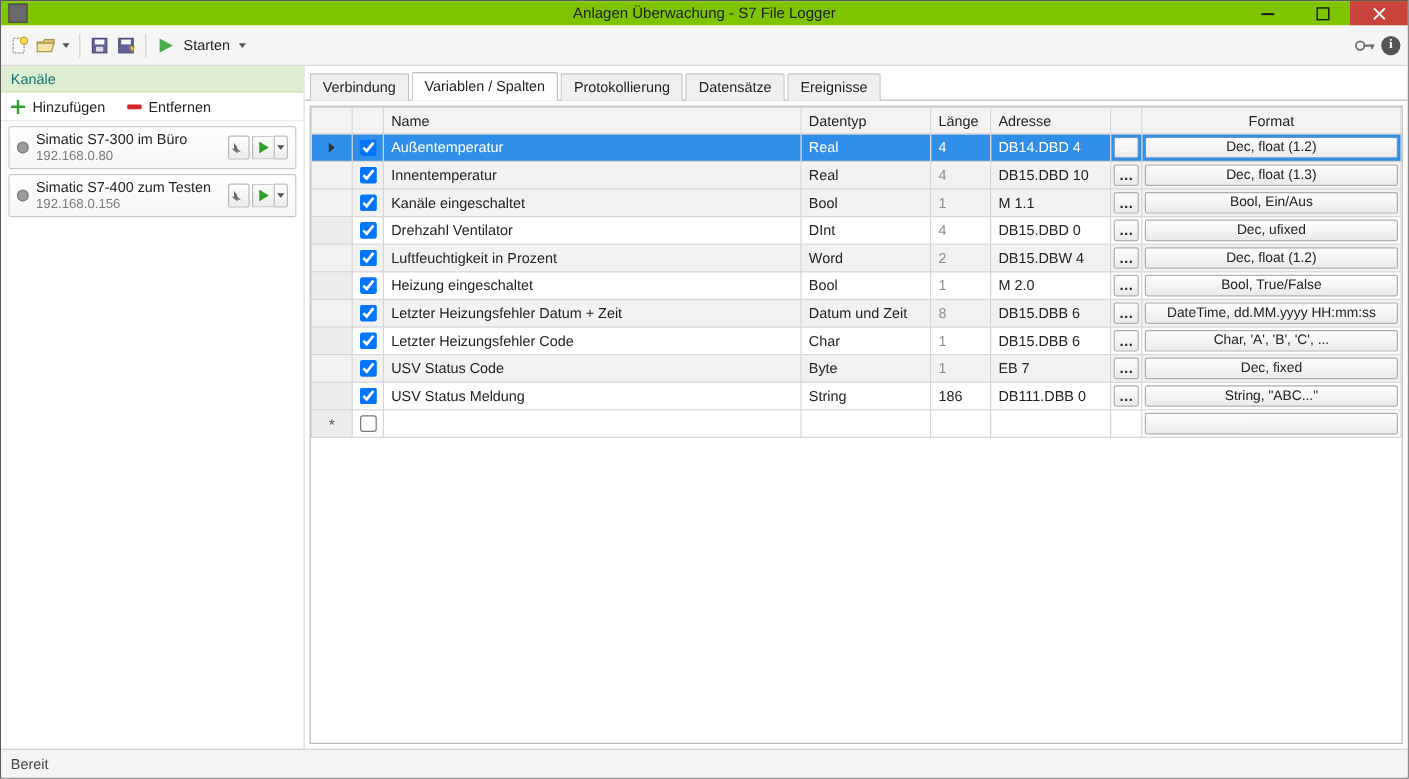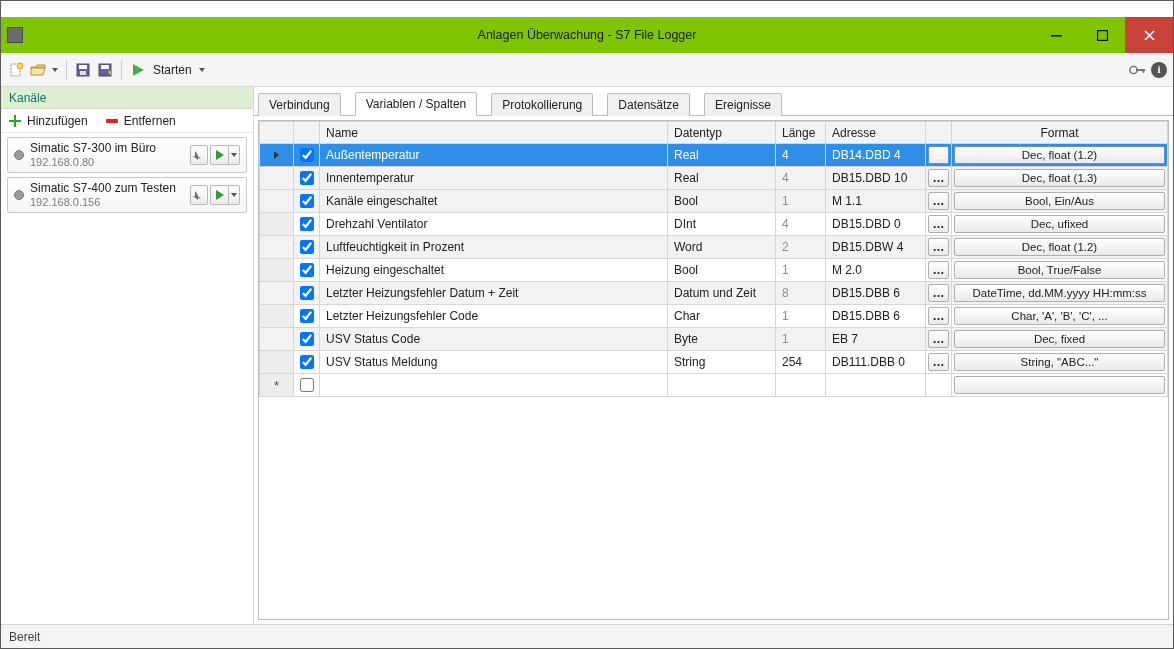--- a/index.html
+++ b/index.html
@@ -1,19 +1,19 @@
 <!DOCTYPE html>
 <html><head>
 <meta charset="utf-8">
 <style>
   html,body{margin:0;padding:0;font-family:"Segoe UI",Tahoma,sans-serif;font-size:12px;color:#222;background:#fff;}
   *{box-sizing:border-box;}
   .window{width:1174px;height:649px;background:#fff;position:relative;box-shadow:8px 8px 0 rgba(0,0,0,.35);border:1px solid #5a5a5a;display:flex;flex-direction:column;}
   
-  .titlebar{height:36px;background:#7ec500;display:flex;align-items:center;position:relative;margin-top:16px;}
+  .titlebar{height:20px;background:#7ec500;display:flex;align-items:center;position:relative;}
   .titlebar .app-icon{width:16px;height:16px;margin-left:6px;background:#6a6a6a;border:1px solid #4a4a4a;}
   .titlebar .title{position:absolute;left:0;right:0;text-align:center;font-size:12.5px;color:#1d1d1d;pointer-events:none;}
   .win-btns{margin-left:auto;display:flex;height:100%;}
   .win-btn{width:46px;height:100%;display:flex;align-items:center;justify-content:center;color:#111;}
   .win-btn.close{background:#c8443b;color:#fff;width:48px;}
   .win-btn svg{width:11px;height:11px;}
   
   .toolbar{height:34px;background:#f5f5f5;border-bottom:1px solid #d9d9d9;display:flex;align-items:center;padding:0 6px;gap:4px;}
   .tb-sep{width:1px;height:20px;background:#cfcfcf;margin:0 3px;}
   .tb-btn{width:18px;height:18px;display:flex;align-items:center;justify-content:center;opacity:.85;}
@@ -35,21 +35,21 @@
   .dot{width:10px;height:10px;border-radius:50%;background:#9b9b9b;border:1px solid #777;flex-shrink:0;}
   .chan-text{flex:1;display:flex;flex-direction:column;line-height:1.15;}
   .chan-text .sub{color:#7a7a7a;font-size:11px;}
   .chan-btns{display:flex;gap:2px;}
   .mini-btn{width:18px;height:20px;border:1px solid #b9b9b9;border-radius:2px;background:linear-gradient(#fefefe,#ececec);display:flex;align-items:center;justify-content:center;}
   .mini-split{display:flex;}
   .mini-split .mini-btn:first-child{border-top-right-radius:0;border-bottom-right-radius:0;border-right:none;}
   .mini-split .mini-btn:last-child{width:12px;border-top-left-radius:0;border-bottom-left-radius:0;}
   
   .main{flex:1;display:flex;flex-direction:column;background:#fff;min-width:0;}
-  .tabs{display:flex;align-items:flex-end;padding:4px 4px 0 4px;gap:12px;border-bottom:1px solid #bcbcbc;}
+  .tabs{display:flex;align-items:flex-end;padding:4px 4px 0 4px;gap:0;border-bottom:1px solid #bcbcbc;}
   .tab{padding:4px 10px;border:1px solid #bcbcbc;border-bottom:none;background:#f0f0f0;margin-right:2px;border-top-left-radius:2px;border-top-right-radius:2px;position:relative;top:1px;font-size:12px;}
   .tab.active{background:#fff;border-bottom:1px solid #fff;}
   .grid-wrap{flex:1;padding:4px;min-height:0;}
   .grid{border:1px solid #bcbcbc;height:100%;overflow:auto;background:#fff;}
   table{border-collapse:collapse;width:100%;table-layout:fixed;}
   th,td{border:1px solid #d6d6d6;padding:0;height:22px;font-size:12px;}
   th{background:#f3f3f3;font-weight:400;text-align:left;padding:0 6px;}
   td{padding:0 6px;}
   tr.sel td{background:#2f8fe8;color:#fff;}
   tr.sel td .hdr-cell-btn,tr.sel td .fmt-btn{color:#222;}
@@ -373,21 +373,21 @@
                   </td>
                   <td style="padding:2px">
                     <div class="fmt-btn">Dec, fixed</div>
                   </td>
                 </tr>
                 <tr>
                   <td class="rowhdr"></td>
                   <td class="chk-cell"><input type="checkbox" checked="" style=""></td>
                   <td>USV Status Meldung</td>
                   <td>String</td>
-                  <td class="">254</td>
+                  <td class="">186</td>
                   <td>DB111.DBB 0</td>
                   <td style="padding:2px">
                     <div class="ell-btn">…</div>
                   </td>
                   <td style="padding:2px">
                     <div class="fmt-btn">String, "ABC..."</div>
                   </td>
                 </tr>
                 <tr>
                   <td class="rowhdr"><span class="star">*</span></td>

